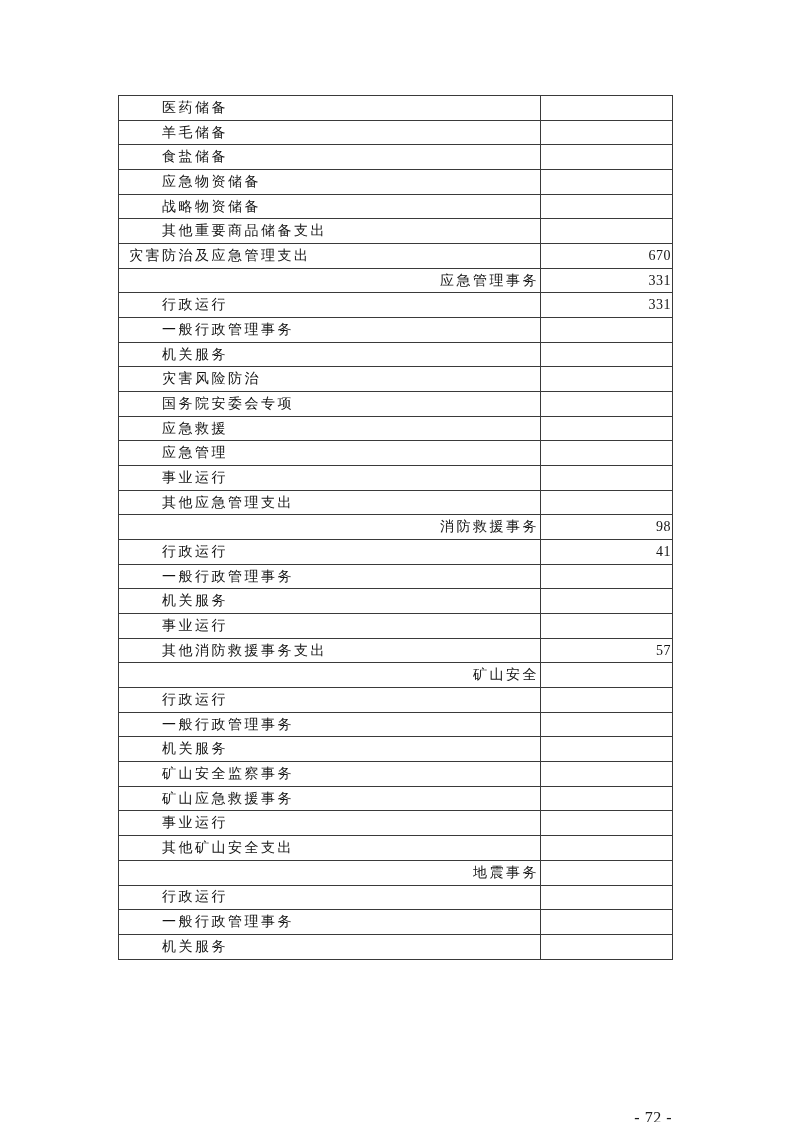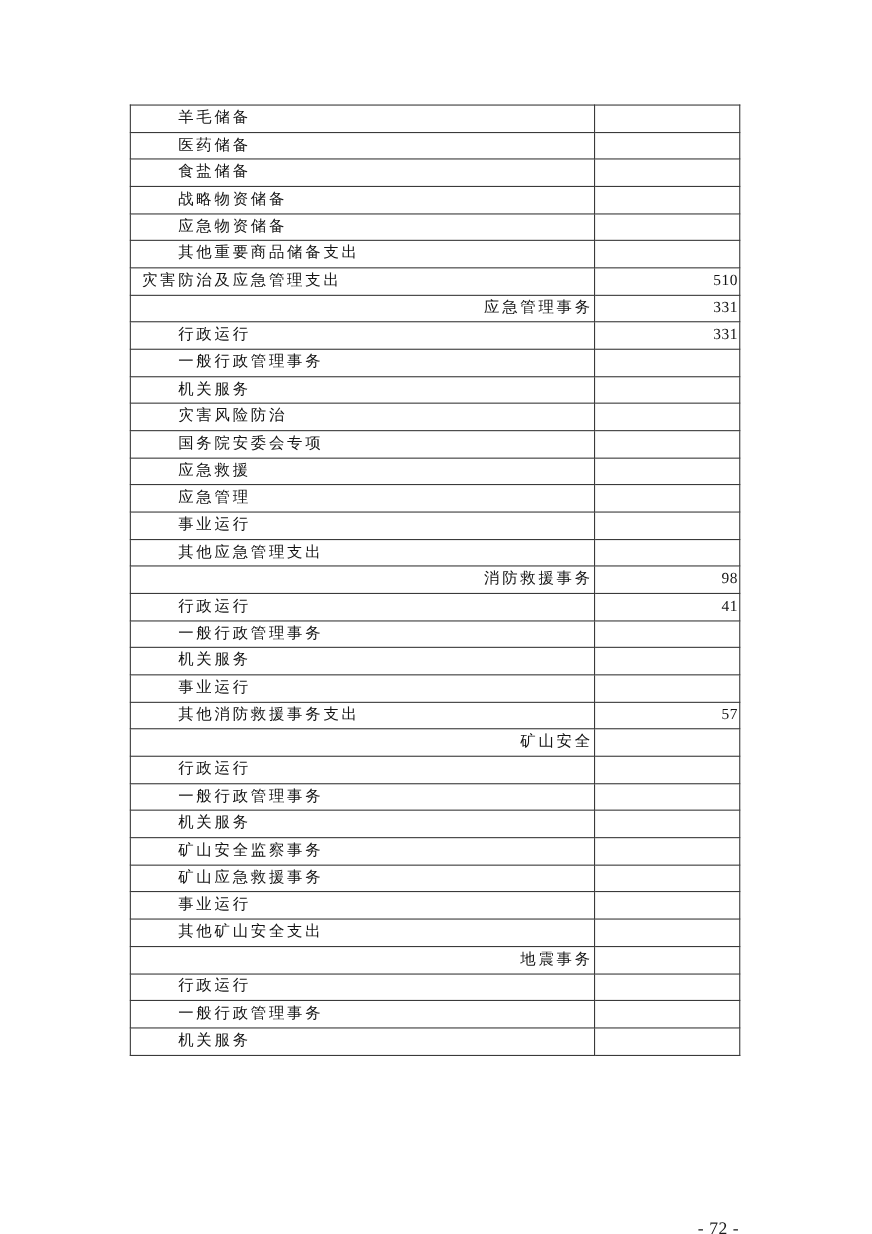--- a/index.html
+++ b/index.html
@@ -66,46 +66,46 @@
 <div class="page">
 
   <table class="budget-table">
     <colgroup>
       <col style="width: 422px;">
       <col style="width: 132px;">
     </colgroup>
     <tbody>
 
     <tr>
+          <td class="label-cell ind-3">医药储备</td>
+          <td class="value-cell"></td>
+        </tr>
+        <tr>
           <td class="label-cell ind-3">羊毛储备</td>
           <td class="value-cell"></td>
         </tr>
         <tr>
-          <td class="label-cell ind-3">医药储备</td>
-          <td class="value-cell"></td>
-        </tr>
-        <tr>
           <td class="label-cell ind-3">食盐储备</td>
           <td class="value-cell"></td>
         </tr>
         <tr>
+          <td class="label-cell ind-3">应急物资储备</td>
+          <td class="value-cell"></td>
+        </tr>
+        <tr>
           <td class="label-cell ind-3">战略物资储备</td>
           <td class="value-cell"></td>
         </tr>
         <tr>
-          <td class="label-cell ind-3">应急物资储备</td>
-          <td class="value-cell"></td>
-        </tr>
-        <tr>
           <td class="label-cell ind-3">其他重要商品储备支出</td>
           <td class="value-cell"></td>
         </tr>
         <tr>
           <td class="label-cell ind-1">灾害防治及应急管理支出</td>
-          <td class="value-cell">510</td>
+          <td class="value-cell">670</td>
         </tr>
         <tr>
           <td class="label-cell ind-2">应急管理事务</td>
           <td class="value-cell">331</td>
         </tr>
         <tr>
           <td class="label-cell ind-3">行政运行</td>
           <td class="value-cell">331</td>
         </tr>
         <tr>

